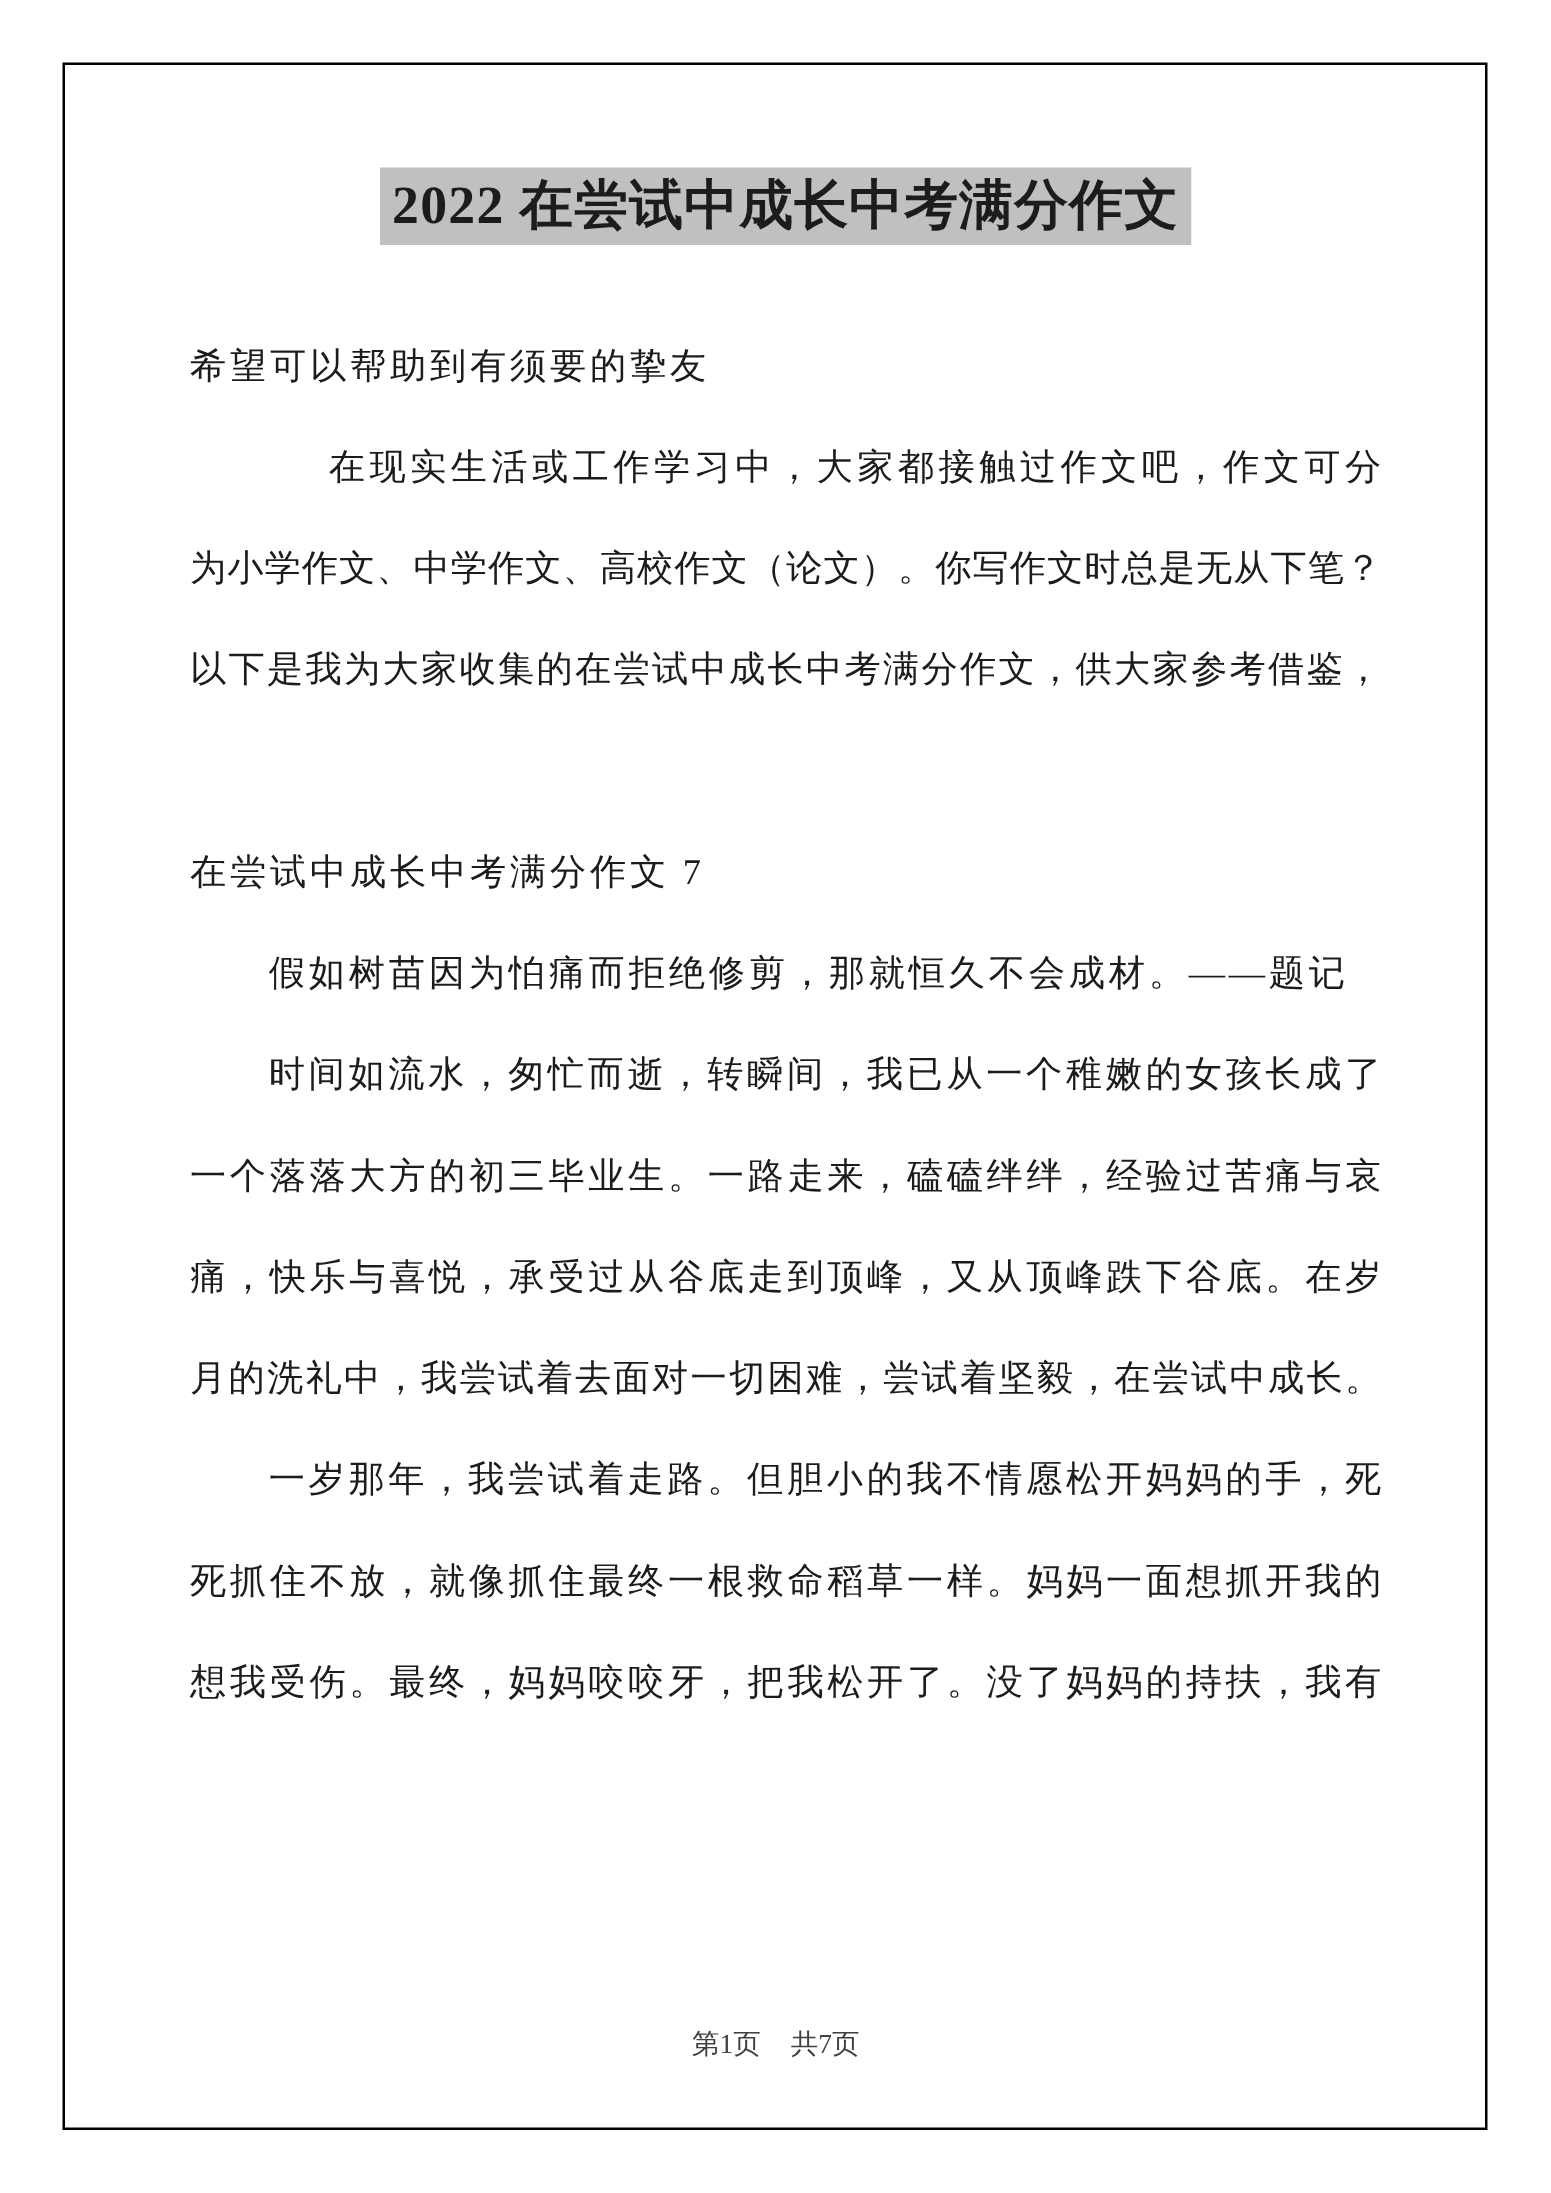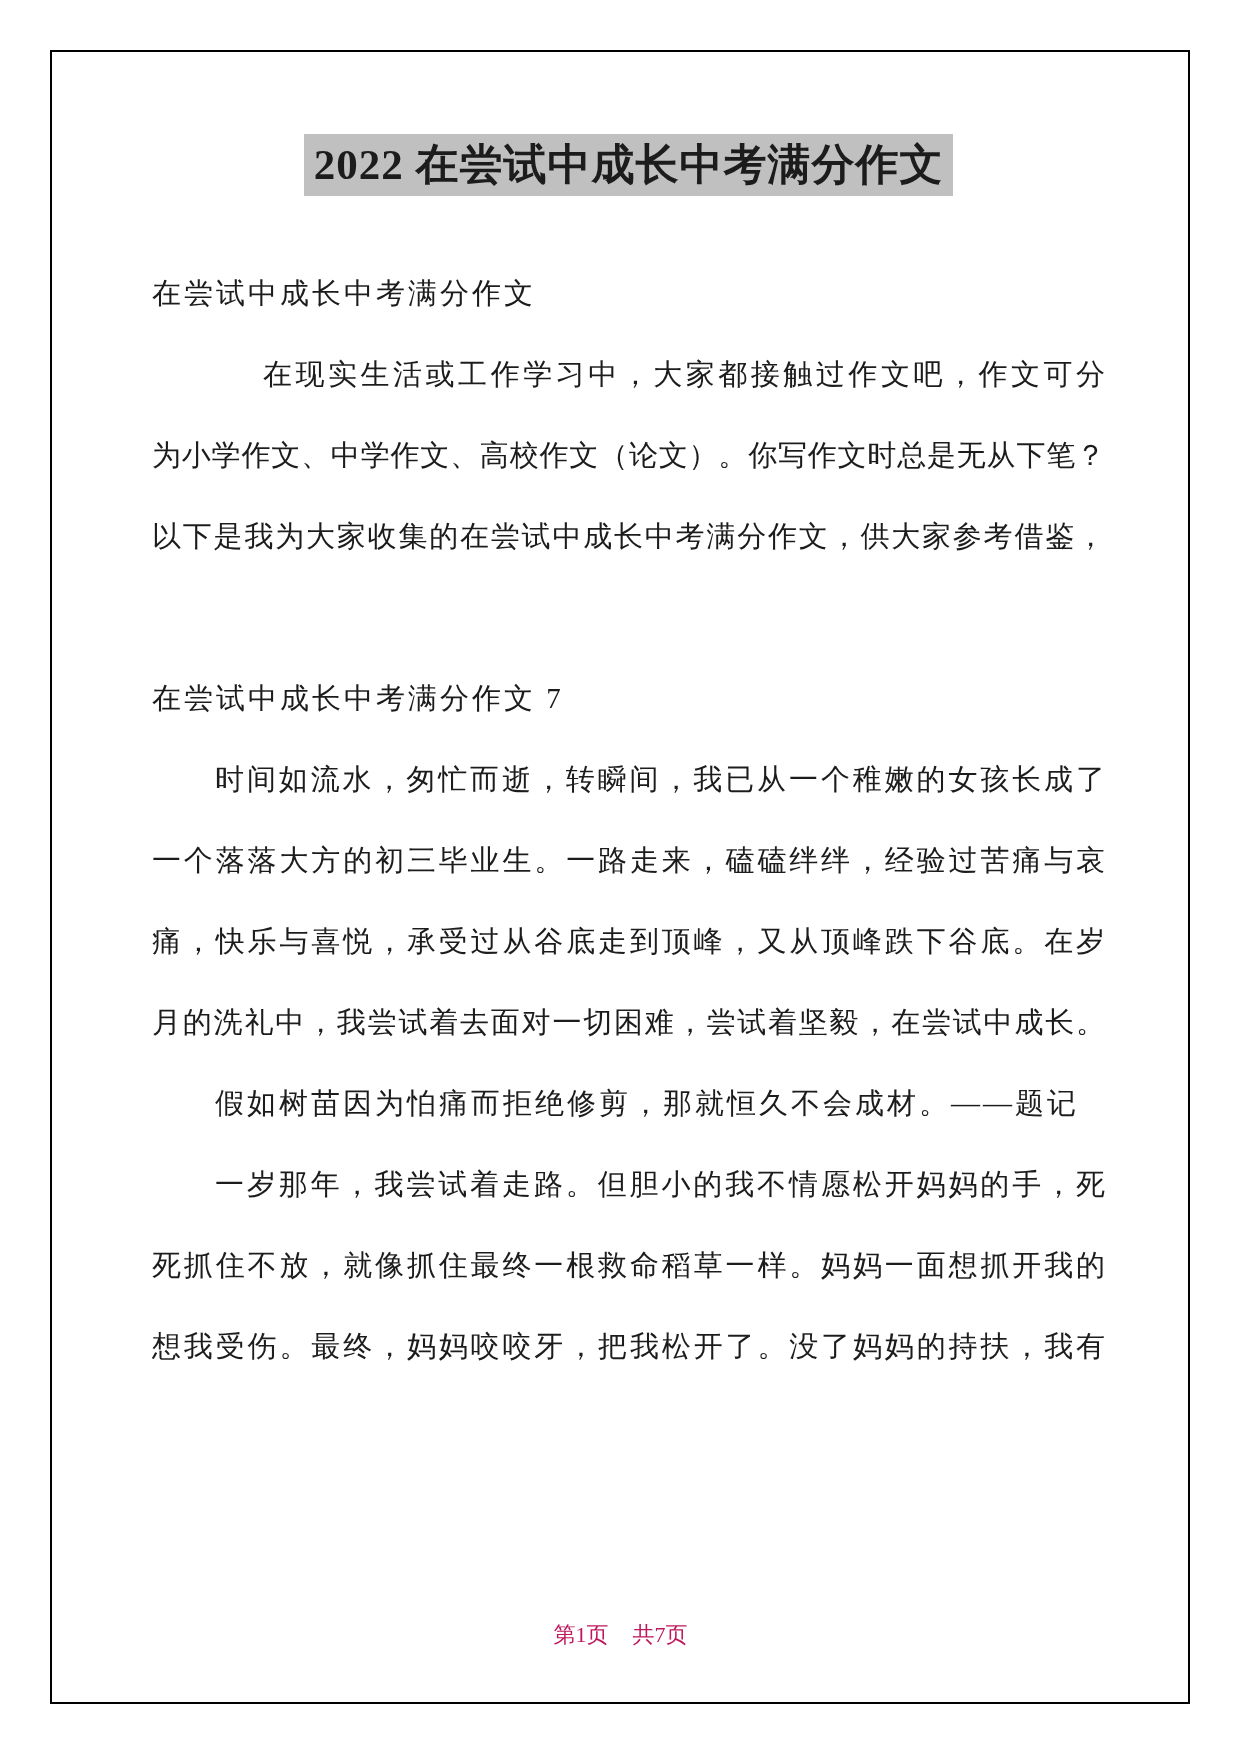--- a/index.html
+++ b/index.html
@@ -64,57 +64,57 @@
     text-align: left;
     letter-spacing: 3px;
   }
   .footer {
     position: absolute;
     left: 0;
     right: 0;
     top: 1620px;
     text-align: center;
     font-size: 22px;
-    color: #be185d;
+    color: #404040;
   }
   .footer span { margin: 0 12px; }
 </style>
 </head>
 <body>
 
 <div class="page" style="background: rgb(255, 255, 255); color: rgb(28, 28, 28);">
   <div class="frame" style="border-color: rgb(0, 0, 0);"></div>
 
   <div class="title-row">
     <span class="title-highlight" style="background: rgb(192, 192, 192);">2022 在尝试中成长中考满分作文</span>
   </div>
 
   <div class="body-text">
       <div class="paragraph">
-        <div class="line plain">在尝试中成长中考满分作文</div>
+        <div class="line plain">希望可以帮助到有须要的挚友</div>
       </div>
       <div class="paragraph">
         <div class="line justify" style="padding-left: 111px;">在现实生活或工作学习中，大家都接触过作文吧，作文可分</div>
         <div class="line justify">为小学作文、中学作文、高校作文（论文）。你写作文时总是无从下笔？</div>
         <div class="line justify">以下是我为大家收集的在尝试中成长中考满分作文，供大家参考借鉴，</div>
       </div>
       <div class="paragraph">
         <div class="line plain"></div>
       </div>
       <div class="paragraph">
         <div class="line plain">在尝试中成长中考满分作文 7</div>
       </div>
       <div class="paragraph">
+        <div class="line plain" style="padding-left: 63px;">假如树苗因为怕痛而拒绝修剪，那就恒久不会成材。——题记</div>
+      </div>
+      <div class="paragraph">
         <div class="line justify" style="padding-left: 63px;">时间如流水，匆忙而逝，转瞬间，我已从一个稚嫩的女孩长成了</div>
         <div class="line justify">一个落落大方的初三毕业生。一路走来，磕磕绊绊，经验过苦痛与哀</div>
         <div class="line justify">痛，快乐与喜悦，承受过从谷底走到顶峰，又从顶峰跌下谷底。在岁</div>
         <div class="line justify">月的洗礼中，我尝试着去面对一切困难，尝试着坚毅，在尝试中成长。</div>
-      </div>
-      <div class="paragraph">
-        <div class="line plain" style="padding-left: 63px;">假如树苗因为怕痛而拒绝修剪，那就恒久不会成材。——题记</div>
       </div>
       <div class="paragraph">
         <div class="line justify" style="padding-left: 63px;">一岁那年，我尝试着走路。但胆小的我不情愿松开妈妈的手，死</div>
         <div class="line justify">死抓住不放，就像抓住最终一根救命稻草一样。妈妈一面想抓开我的</div>
         <div class="line justify">想我受伤。最终，妈妈咬咬牙，把我松开了。没了妈妈的持扶，我有</div>
       </div>
     </div>
 
   <div class="footer">
     <span>第1页</span><span>共7页</span>

